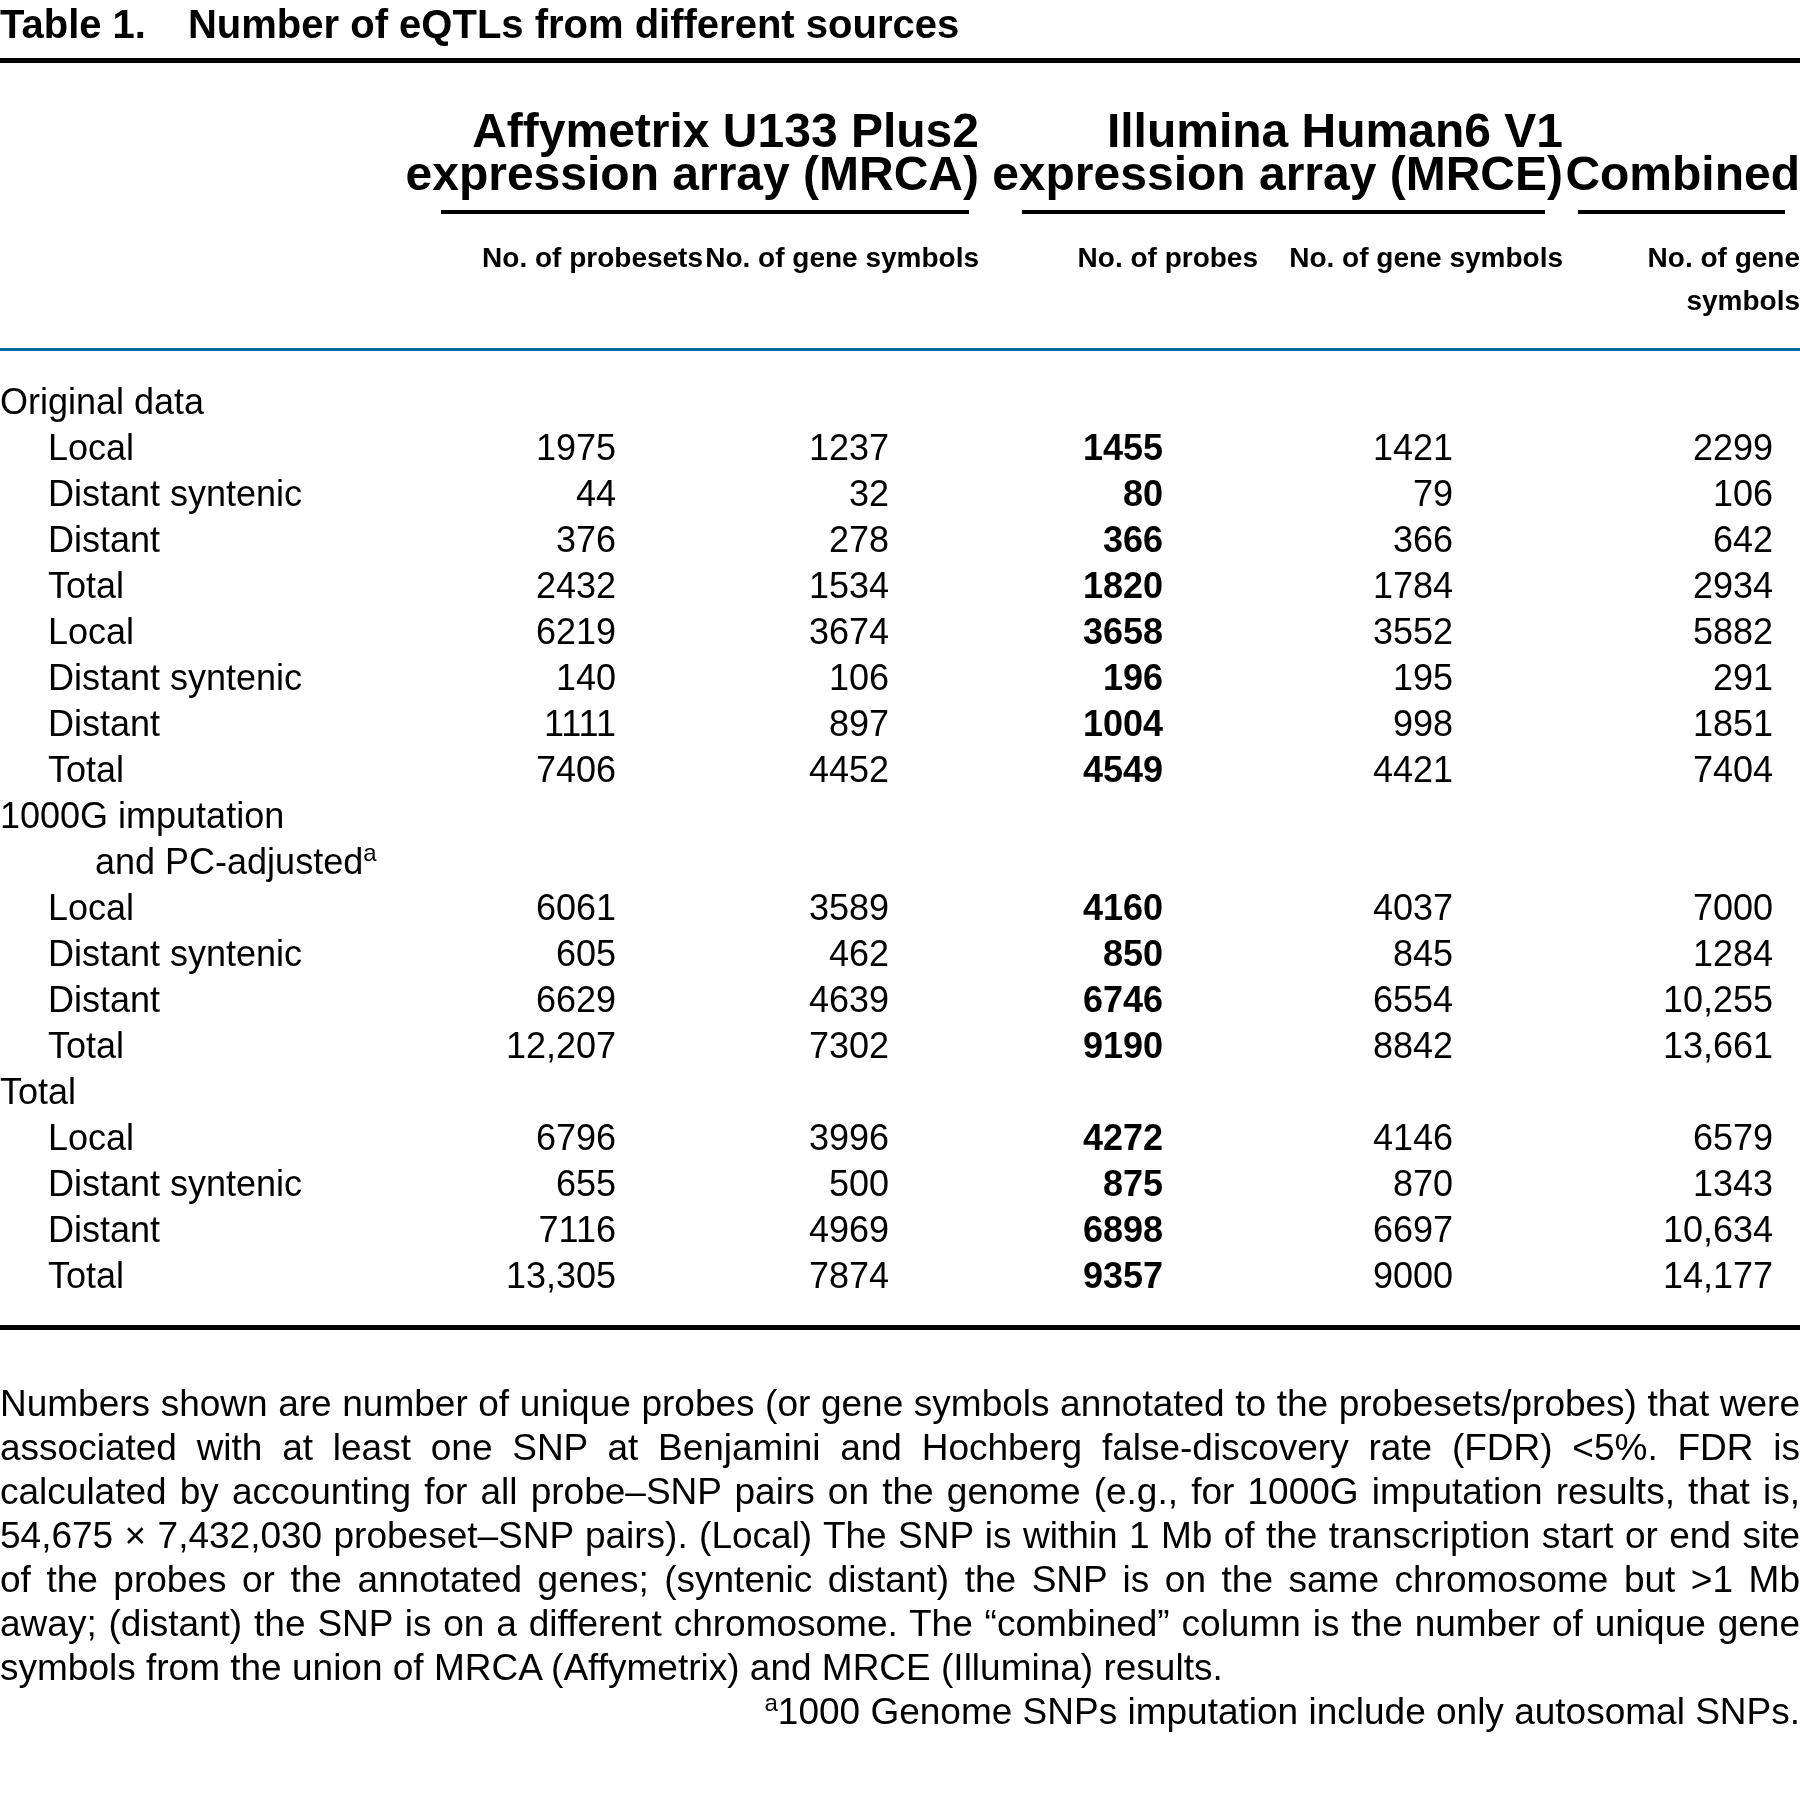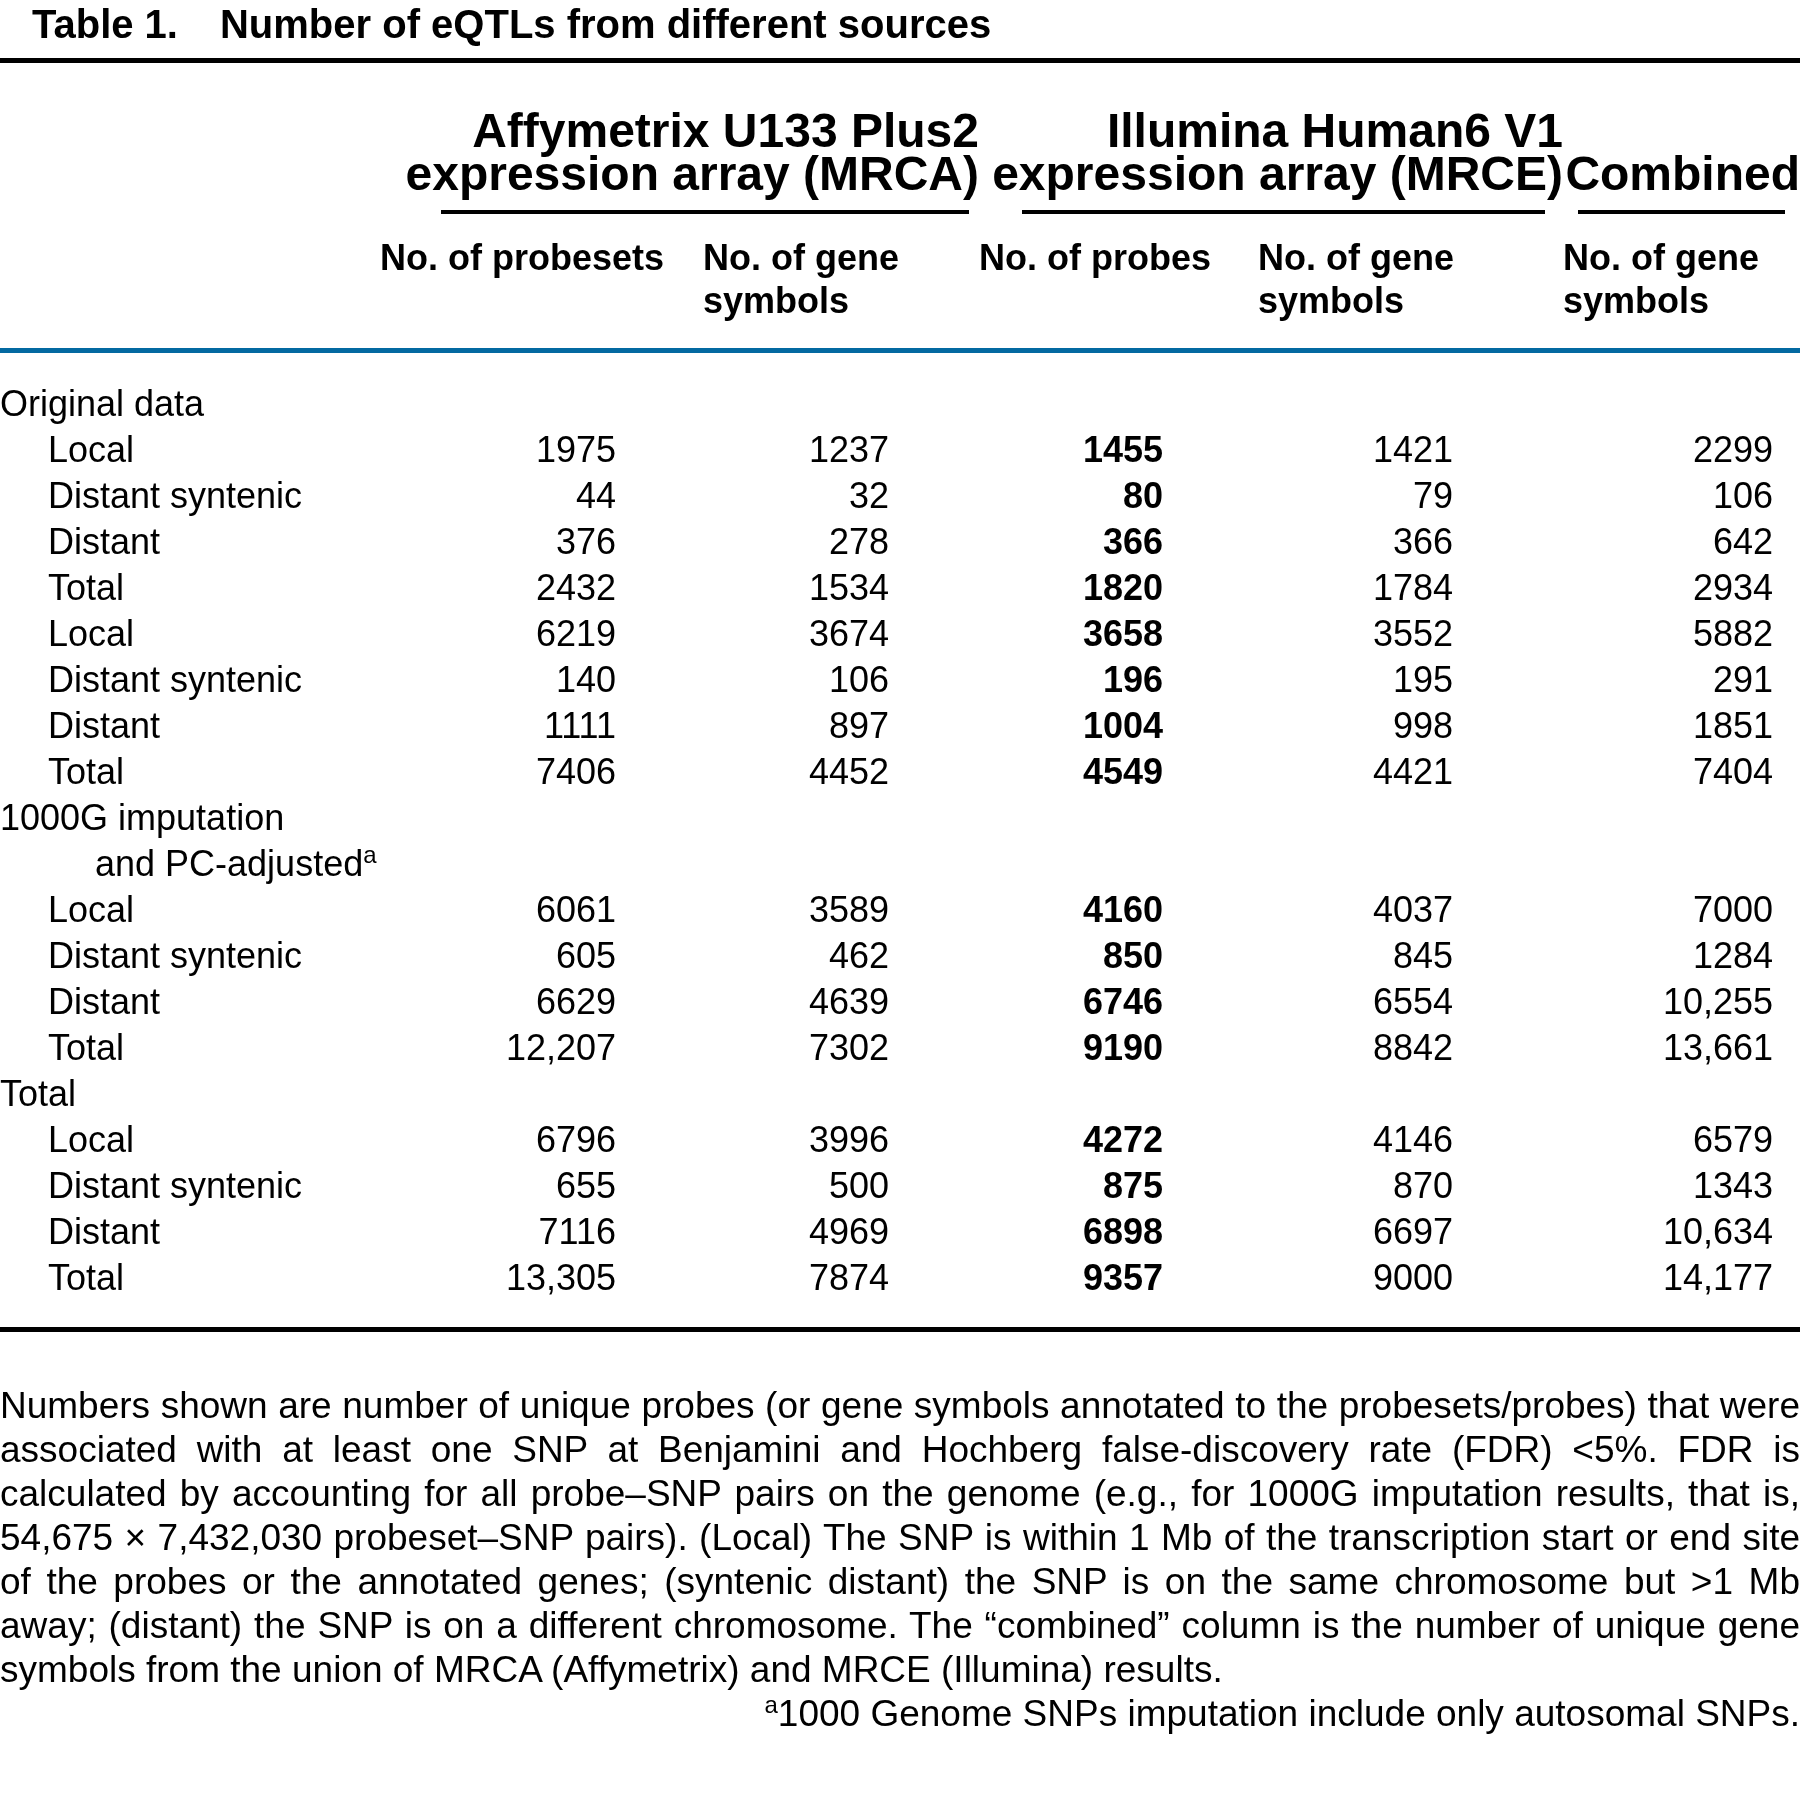--- a/index.html
+++ b/index.html
@@ -10,21 +10,20 @@
     -webkit-font-smoothing: antialiased;
   }
   .page { width: 1800px; }
 
   
   .title-row {
     padding: 2px 0 12px 0;
     font-size: 40px;
     line-height: 44px;
     white-space: nowrap;
-    margin-left: 32px;
   }
   .title-label { font-weight: 900; margin-right: 42px; }
   .title-text  { font-weight: 700; }
 
   .rule { height: 5px; background: #000; }
 
   
   table.eqtl {
     border-collapse: collapse;
     table-layout: fixed;
@@ -48,26 +47,26 @@
     text-align: right;
     font-weight: 700;
   }
   .group-underline { height: 4px; background: #000; margin-top: 15px; }
   .g1 .group-underline { margin-left: 61px; margin-right: 10px; }
   .g2 .group-underline { margin-left: 43px; margin-right: 18px; }
   .g3 .group-underline { margin-left: 15px; margin-right: 15px; }
 
   thead tr.subhead-row td, thead tr.subhead-row th {
     font-weight: 700;
-    font-size: 36px;
+    font-size: 28px;
     line-height: 43px;
-    text-align: left;
+    text-align: right;
     vertical-align: top;
     padding: 22px 0 26px 0;
-    border-bottom: 5px solid #0369a1;
+    border-bottom: 3px solid #0369a1;
   }
 
   tbody td {
     font-size: 36px;
     line-height: 46px;
     padding: 0;
     vertical-align: top;
   }
   tbody tr.first-body-row td { padding-top: 28px; }
   td.rowlabel { padding-left: 48px; }

